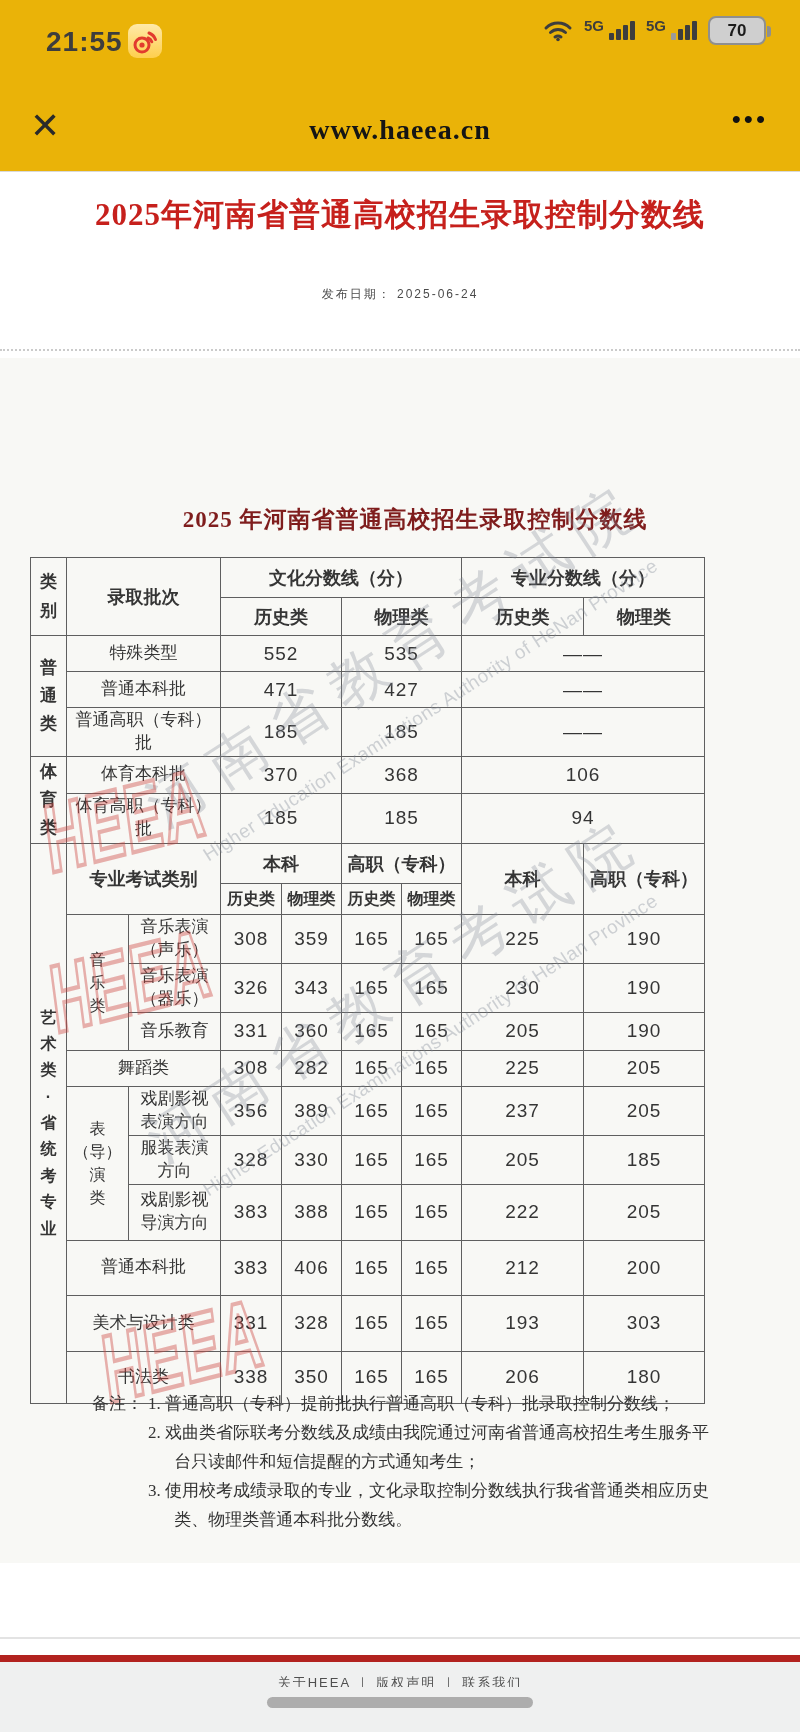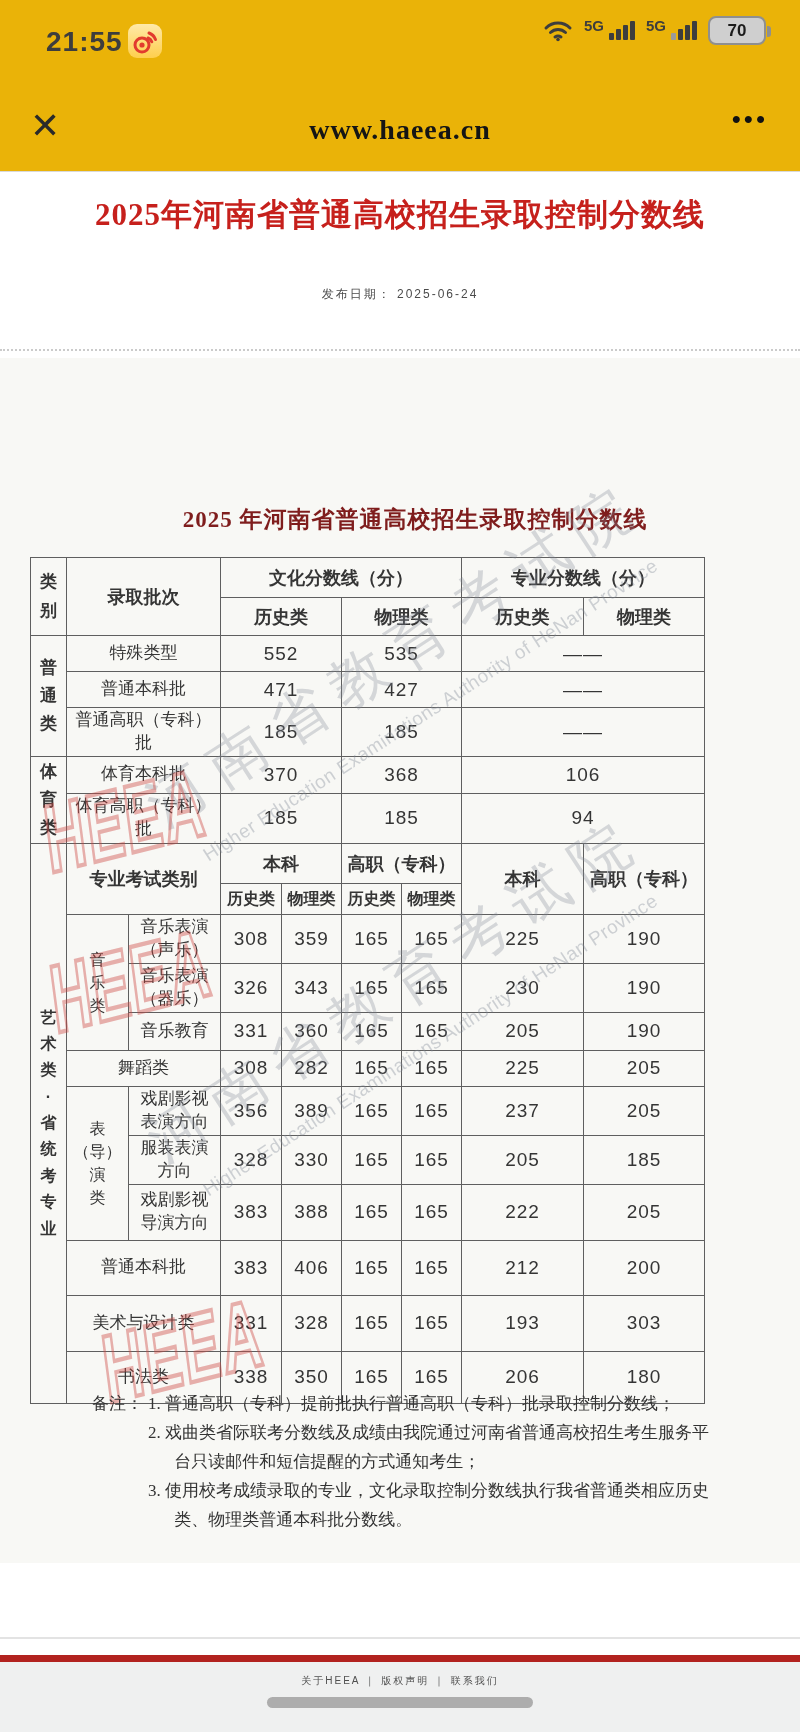--- a/index.html
+++ b/index.html
@@ -70,21 +70,21 @@
   .wm-en { margin-top:16px; font-size:19px; letter-spacing:0.5px; color:rgba(128,135,150,0.36); white-space:nowrap; }
   .heea { position:absolute; font-style:italic; font-weight:900; font-size:56px; letter-spacing:2px;
     color:transparent; -webkit-text-stroke:2.5px rgba(204,72,66,0.42);
     transform:rotate(-14deg) scaleY(1.7); pointer-events:none; }
 
   
   .fdivider { position:absolute; top:1637px; left:0; width:100%; height:2px; background:#e3e3e3; }
   .redbar { position:absolute; top:1655px; left:0; width:100%; height:7px; background:#b2221f; }
   .footer { position:absolute; top:1662px; left:0; width:100%; height:70px; background:#eff0f0; }
   .flinks { margin:12px auto 0; width:100%; height:13px; overflow:hidden; text-align:center;
-    font-size:10px; color:#4f4f4f; letter-spacing:2px; }
+    font-size:13px; color:#4f4f4f; letter-spacing:2px; }
   .homebar { position:absolute; top:35px; left:267px; width:266px; height:11px; border-radius:6px; background:#adadad; }
 
   svg { display:block; }
 </style>
 </head>
 <body>
 
 <div class="topchrome">
   <div class="statusbar">
     <span class="time">21:55</span>

